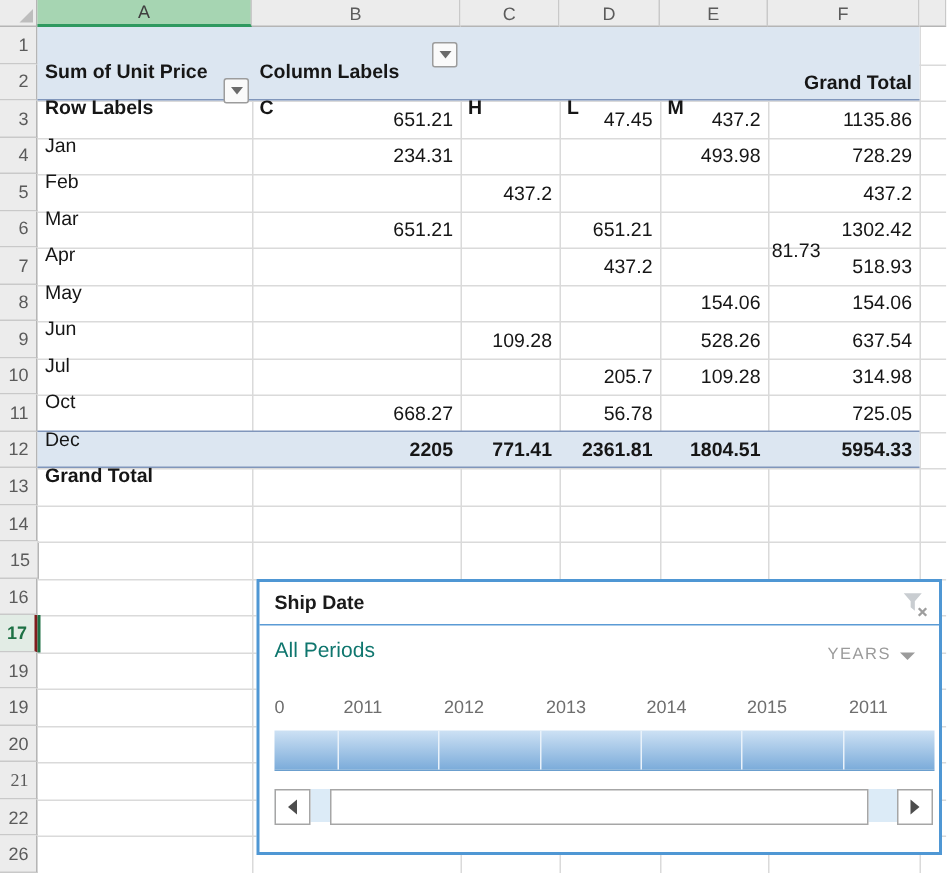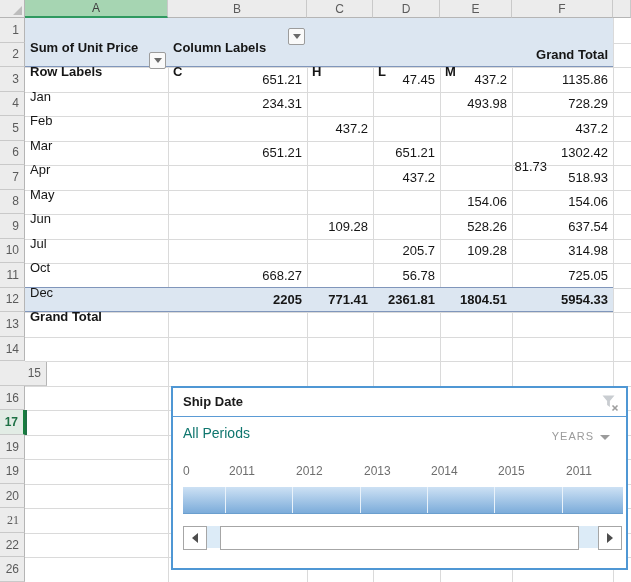--- a/index.html
+++ b/index.html
@@ -8,21 +8,21 @@
     font-family:"Liberation Sans",sans-serif;background:#fff;
     -webkit-font-smoothing:antialiased;
   }
   .abs{position:absolute;box-sizing:border-box;}
   
   .colhdr{background:#ececec;border-right:1px solid #c9c9c9;border-bottom:1px solid #b5b5b5;
     color:#5b5b5b;font-size:12px;display:flex;align-items:center;justify-content:center;}
   .colhdr.sel{background:#a6d5b2;border-bottom:2px solid #2f9960;color:#3f3f3f;}
   .rowhdr{background:#ececec;border-bottom:1px solid #c9c9c9;border-right:1px solid #b5b5b5;
     color:#5b5b5b;font-size:12px;display:flex;align-items:center;justify-content:flex-end;padding-right:5px;}
-  .rowhdr.active{background:#e2ece5;color:#1e7145;border-right:2px solid #15803d;font-weight:bold;}
+  .rowhdr.active{background:#e2ece5;color:#1e7145;border-right:2px solid #7f1d1d;font-weight:bold;}
   #corner{left:0;top:0;width:25px;height:18px;background:#ececec;border-right:1px solid #b5b5b5;border-bottom:1px solid #b5b5b5;}
   .corner-tri{position:absolute;right:2px;bottom:2px;width:0;height:0;
     border-left:9px solid transparent;border-bottom:9px solid #bdbdbd;}
   
   .vline{width:1px;background:#dadada;}
   .hline{height:1px;background:#dadada;}
   
   .pfill{background:#dce6f1;}
   .pborder{background:#8096bb;height:1px;}
   .cell{font-size:13px;color:#161616;display:flex;align-items:center;overflow:hidden;white-space:nowrap;}
@@ -72,21 +72,21 @@
       <div class="rowhdr" style="left: 0px; top: 116.087px; width: 25px; height: 24.5217px; position: absolute; box-sizing: border-box;">5</div>
       <div class="rowhdr" style="left: 0px; top: 140.608px; width: 25px; height: 24.5217px; position: absolute; box-sizing: border-box;">6</div>
       <div class="rowhdr" style="left: 0px; top: 165.13px; width: 25px; height: 24.5217px; position: absolute; box-sizing: border-box;">7</div>
       <div class="rowhdr" style="left: 0px; top: 189.652px; width: 25px; height: 24.5217px; position: absolute; box-sizing: border-box;">8</div>
       <div class="rowhdr" style="left: 0px; top: 214.174px; width: 25px; height: 24.5217px; position: absolute; box-sizing: border-box;">9</div>
       <div class="rowhdr" style="left: 0px; top: 238.695px; width: 25px; height: 24.5217px; position: absolute; box-sizing: border-box;">10</div>
       <div class="rowhdr" style="left: 0px; top: 263.217px; width: 25px; height: 24.5217px; position: absolute; box-sizing: border-box;">11</div>
       <div class="rowhdr" style="left: 0px; top: 287.739px; width: 25px; height: 24.5217px; position: absolute; box-sizing: border-box;">12</div>
       <div class="rowhdr" style="left: 0px; top: 312.26px; width: 25px; height: 24.5217px; position: absolute; box-sizing: border-box;">13</div>
       <div class="rowhdr" style="left: 0px; top: 336.782px; width: 25px; height: 24.5217px; position: absolute; box-sizing: border-box;">14</div>
-      <div class="rowhdr" style="left: 0px; top: 361.304px; width: 47px; height: 24.5217px; position: absolute; box-sizing: border-box;">15</div>
+      <div class="rowhdr" style="left: 0px; top: 361.304px; width: 26px; height: 24.5217px; position: absolute; box-sizing: border-box;">15</div>
       <div class="rowhdr" style="left: 0px; top: 385.825px; width: 25px; height: 24.5217px; position: absolute; box-sizing: border-box;">16</div>
       <div class="rowhdr active" style="left: 0px; top: 410.347px; width: 25px; height: 24.5217px; position: absolute; box-sizing: border-box;">17</div>
       <div class="rowhdr" style="left: 0px; top: 434.869px; width: 25px; height: 24.5217px; position: absolute; box-sizing: border-box;">19</div>
       <div class="rowhdr" style="left: 0px; top: 459.391px; width: 25px; height: 24.5217px; position: absolute; box-sizing: border-box;">19</div>
       <div class="rowhdr" style="left: 0px; top: 483.912px; width: 25px; height: 24.5217px; position: absolute; box-sizing: border-box;">20</div>
       <div class="rowhdr" style="left: 0px; top: 508.434px; width: 25px; height: 24.5217px; position: absolute; box-sizing: border-box; font-family: Liberation Serif, serif;">21</div>
       <div class="rowhdr" style="left: 0px; top: 532.956px; width: 25px; height: 24.5217px; position: absolute; box-sizing: border-box;">22</div>
       <div class="rowhdr" style="left: 0px; top: 557.477px; width: 25px; height: 24.5217px; position: absolute; box-sizing: border-box;">26</div>
     </div>
   <div id="layer-grid">

